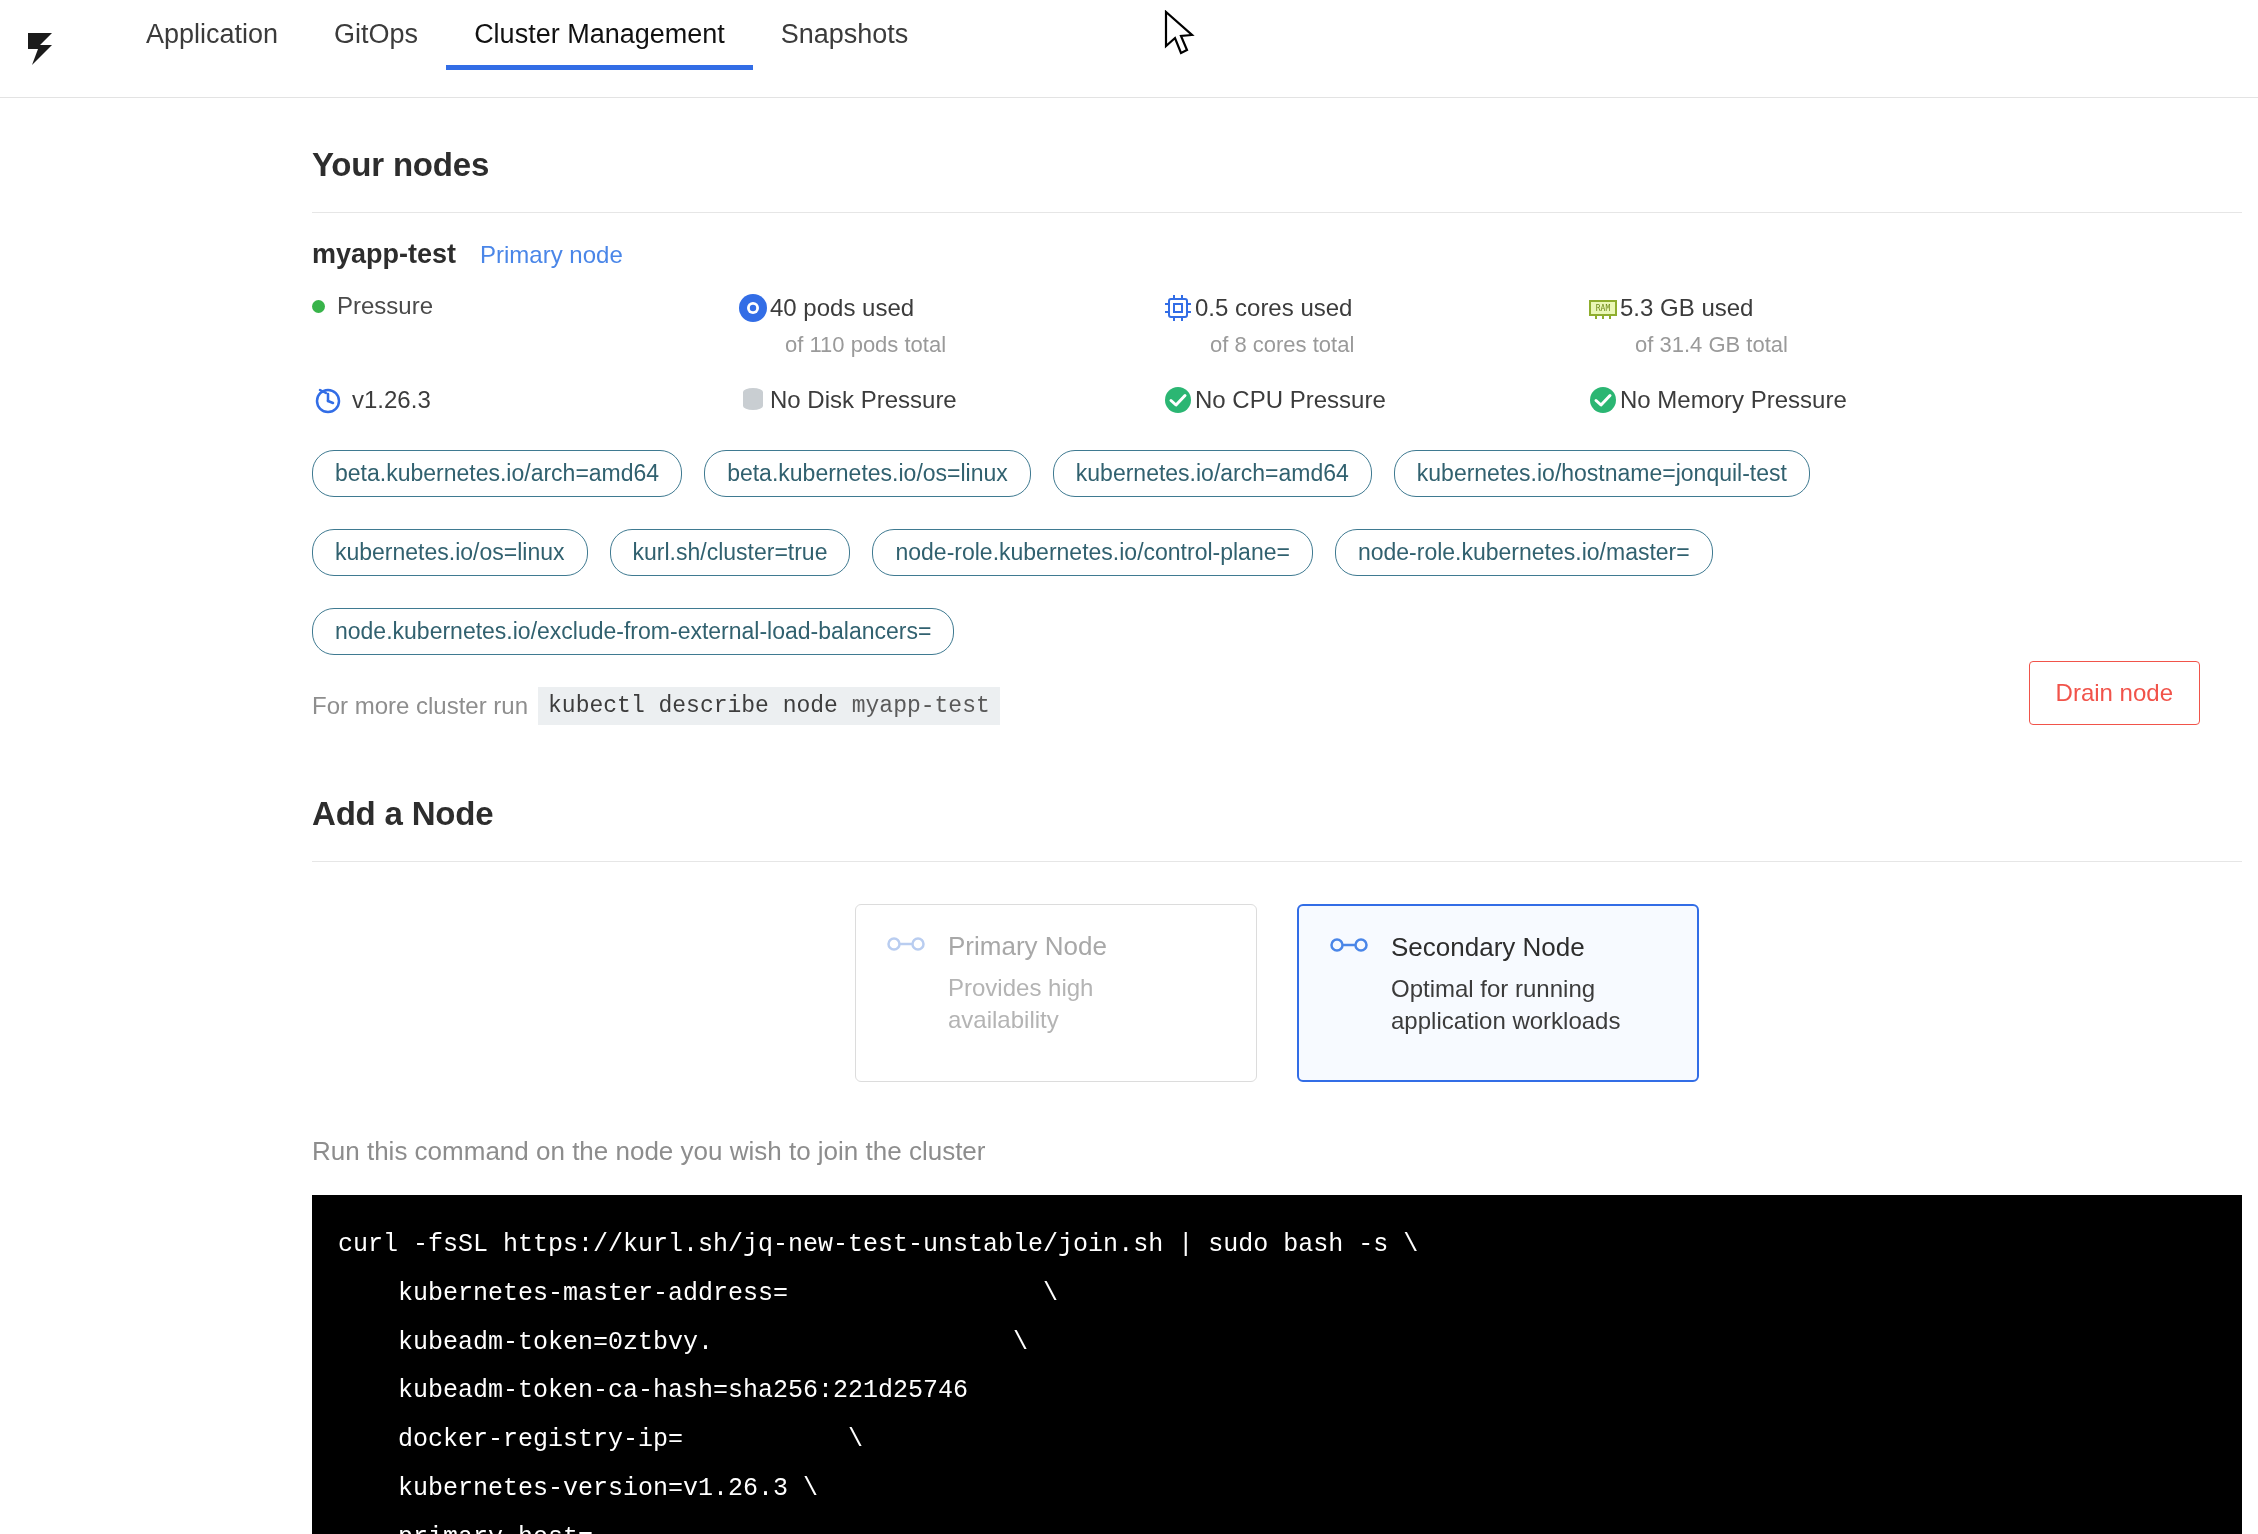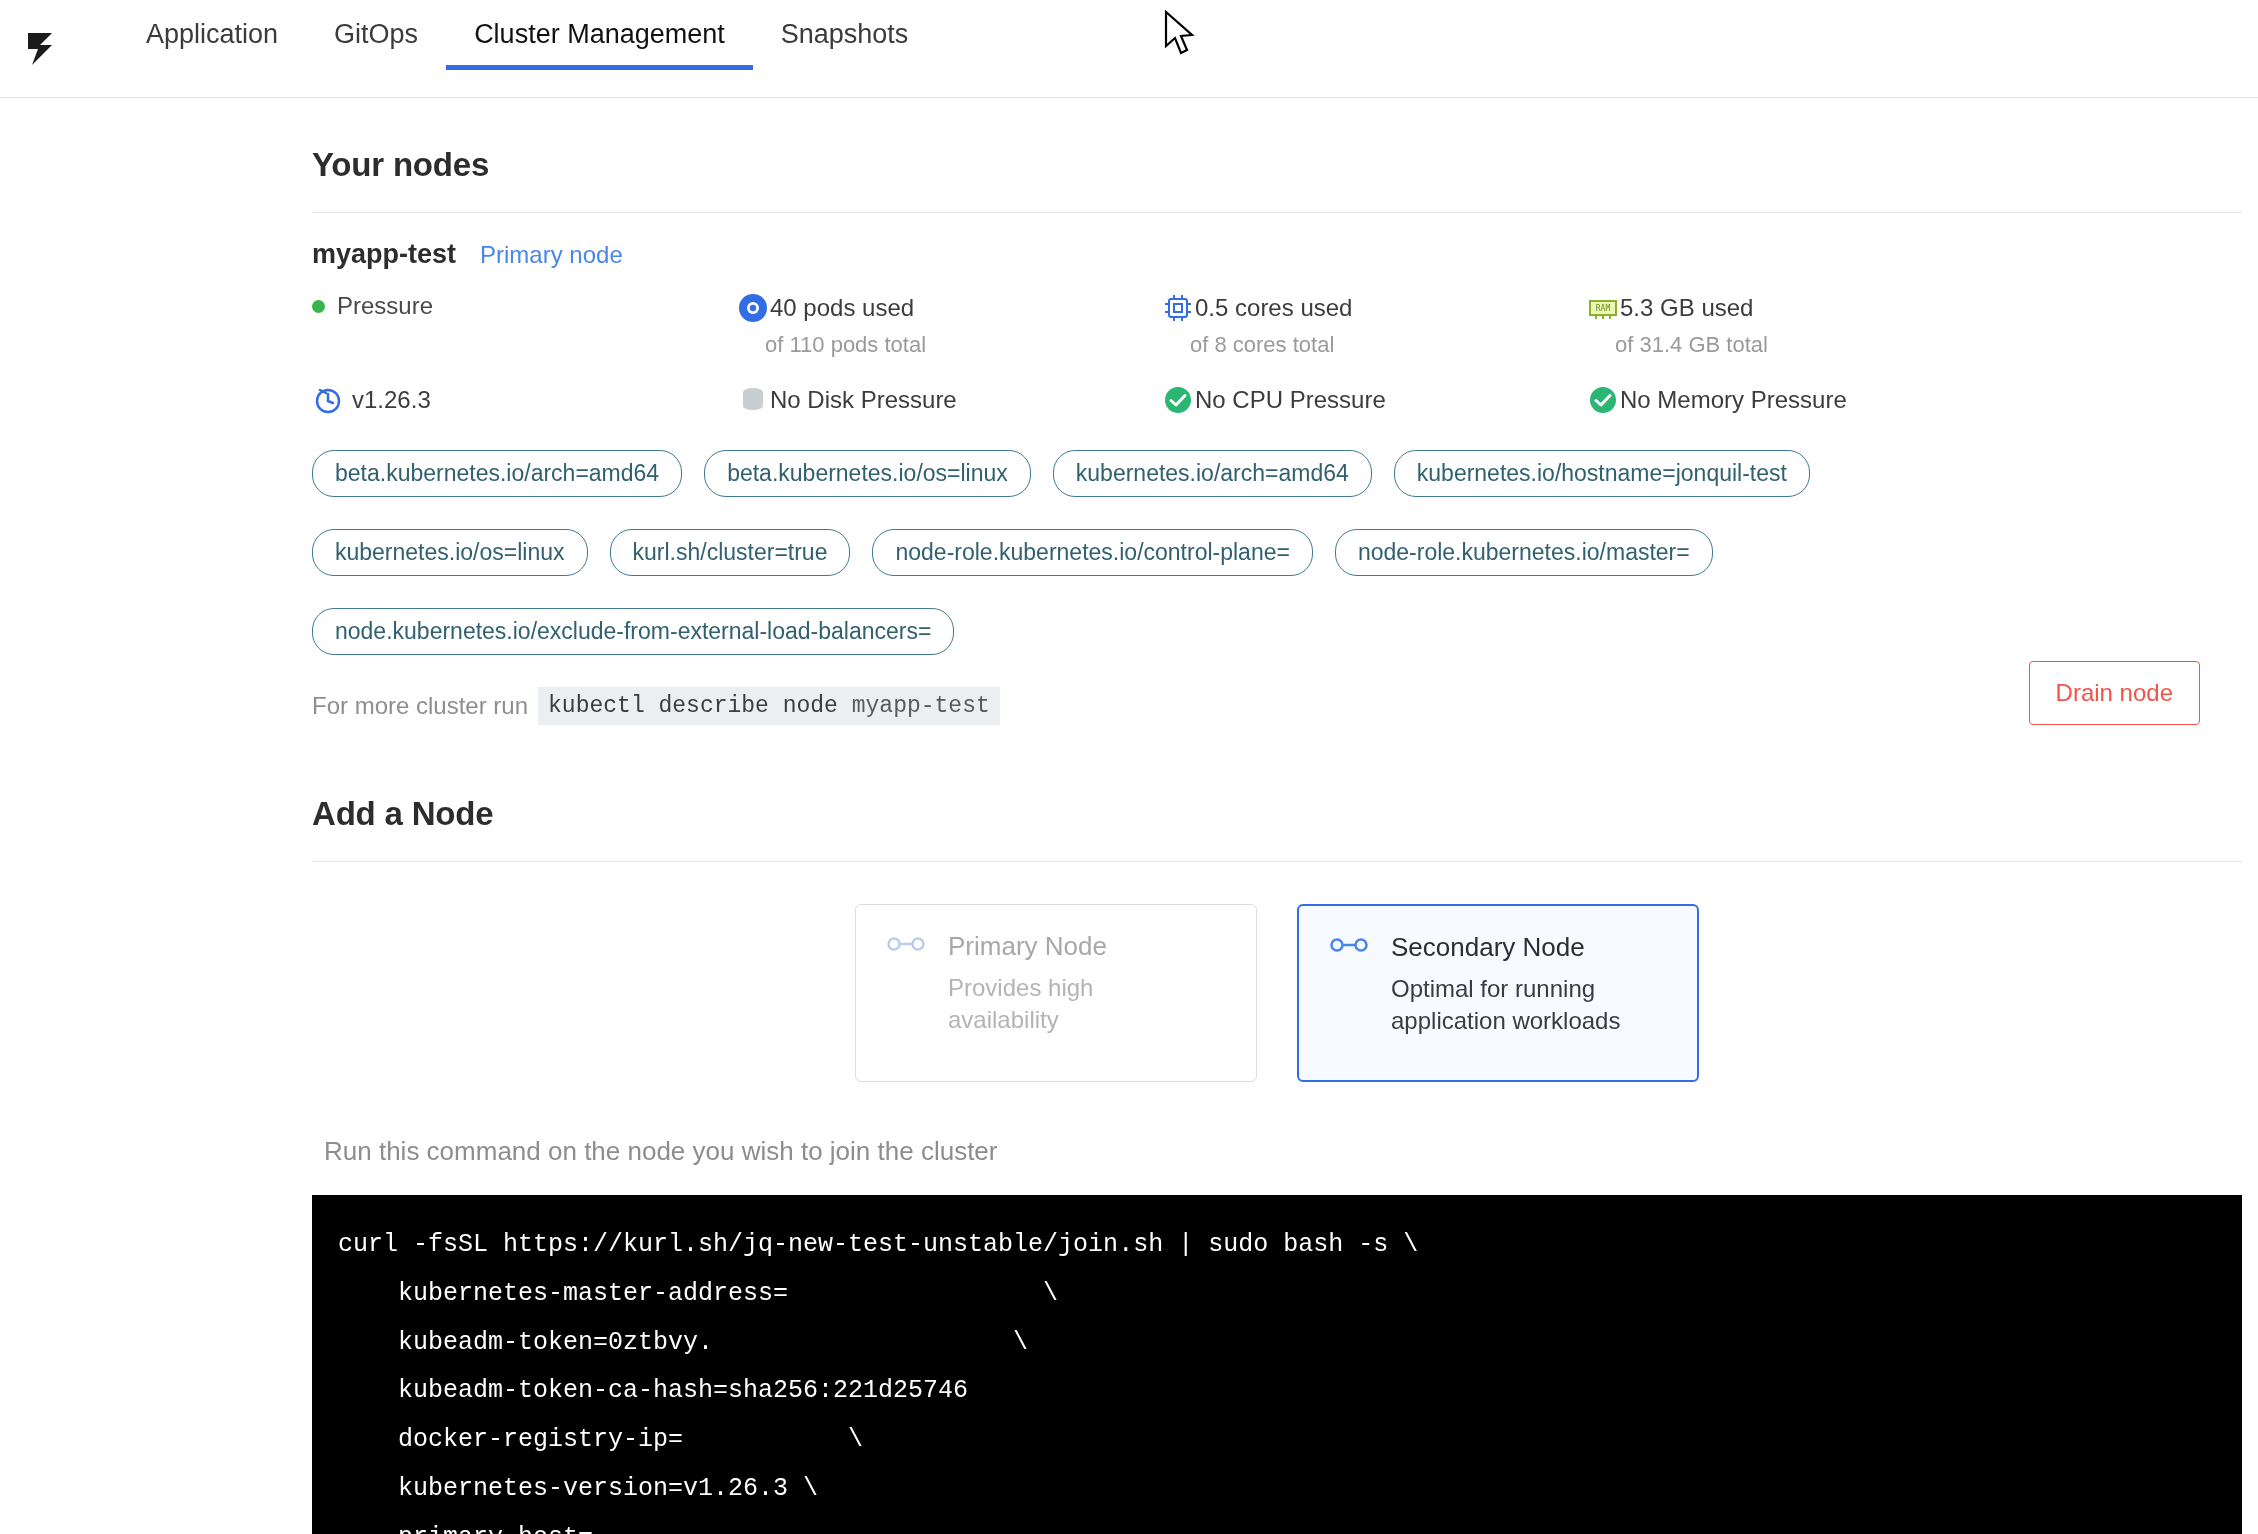--- a/index.html
+++ b/index.html
@@ -96,21 +96,21 @@
   .statline {
     display: flex;
     align-items: center;
     gap: 1px;
     font-size: 24px;
     color: #3c3c3c;
   }
   .statsub {
     font-size: 22px;
     color: #9a9a9a;
-    margin-left: 28px;
+    margin-left: 48px;
     margin-top: 8px;
   }
   .row2 { margin-top: 26px; }
   .row2 .statline { color: #3c3c3c; }
 
   .ico { width: 32px; height: 32px; flex: 0 0 32px; display: block; }
   .verline {
     display: flex; align-items: center; gap: 8px;
     font-size: 24px; color: #3c3c3c;
   }
@@ -198,21 +198,20 @@
     line-height: 1.35;
     max-width: 230px;
   }
   .card.selected .cardtitle { color: #2d2d2d; }
   .card.selected .cardsub { color: #3c3c3c; }
 
   .runtext {
     margin-top: 54px;
     font-size: 26px;
     color: #8d8d8d;
-    margin-left: 12px;
   }
 
   
   .terminal {
     margin-top: 28px;
     background: #000;
     color: #fff;
     font-family: "Liberation Mono", monospace;
     font-size: 25px;
     line-height: 1.95;

